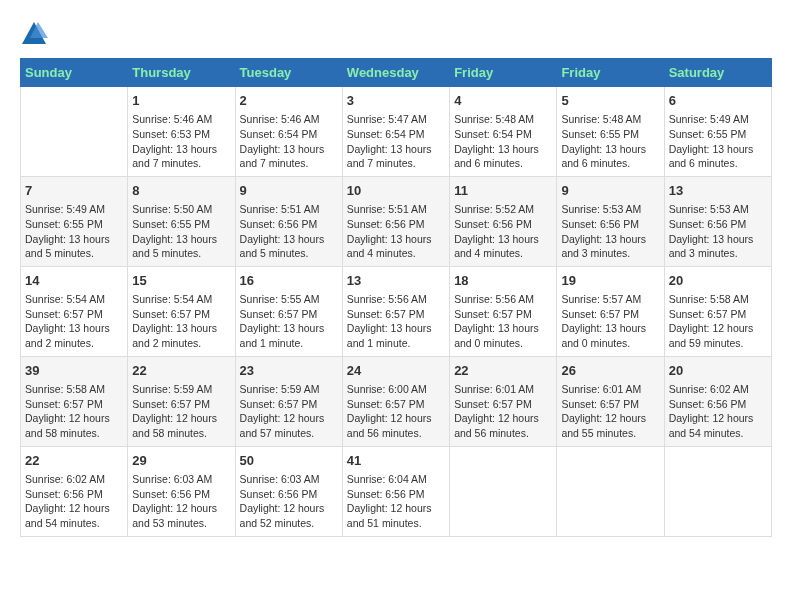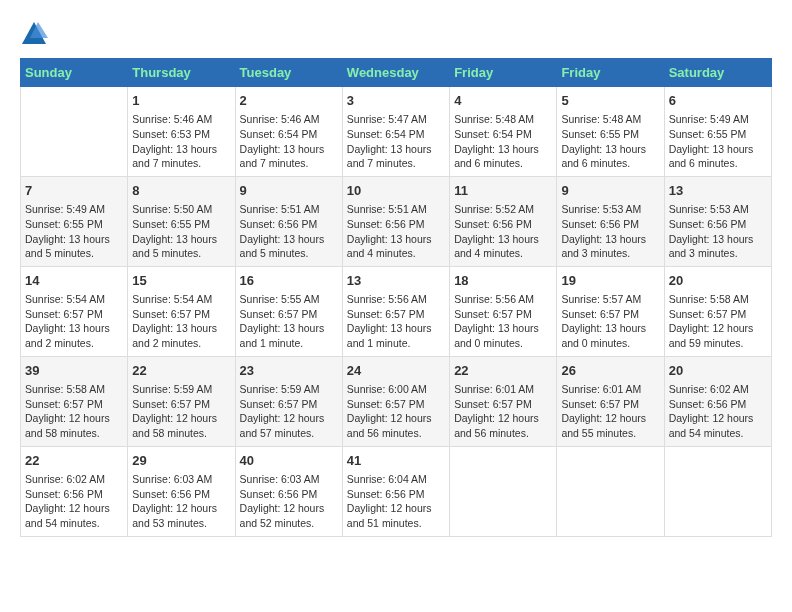--- a/index.html
+++ b/index.html
@@ -241,21 +241,21 @@
       <tr>
         <td>
           <span class="day-number">22</span>
           <div class="day-info">Sunrise: 6:02 AM<br>Sunset: 6:56 PM<br>Daylight: 12 hours<br>and 54 minutes.</div>
         </td>
         <td>
           <span class="day-number">29</span>
           <div class="day-info">Sunrise: 6:03 AM<br>Sunset: 6:56 PM<br>Daylight: 12 hours<br>and 53 minutes.</div>
         </td>
         <td>
-          <span class="day-number">40</span>
+          <span class="day-number">50</span>
           <div class="day-info">Sunrise: 6:03 AM<br>Sunset: 6:56 PM<br>Daylight: 12 hours<br>and 52 minutes.</div>
         </td>
         <td>
           <span class="day-number">41</span>
           <div class="day-info">Sunrise: 6:04 AM<br>Sunset: 6:56 PM<br>Daylight: 12 hours<br>and 51 minutes.</div>
         </td>
         <td></td>
         <td></td>
         <td></td>
       </tr>

